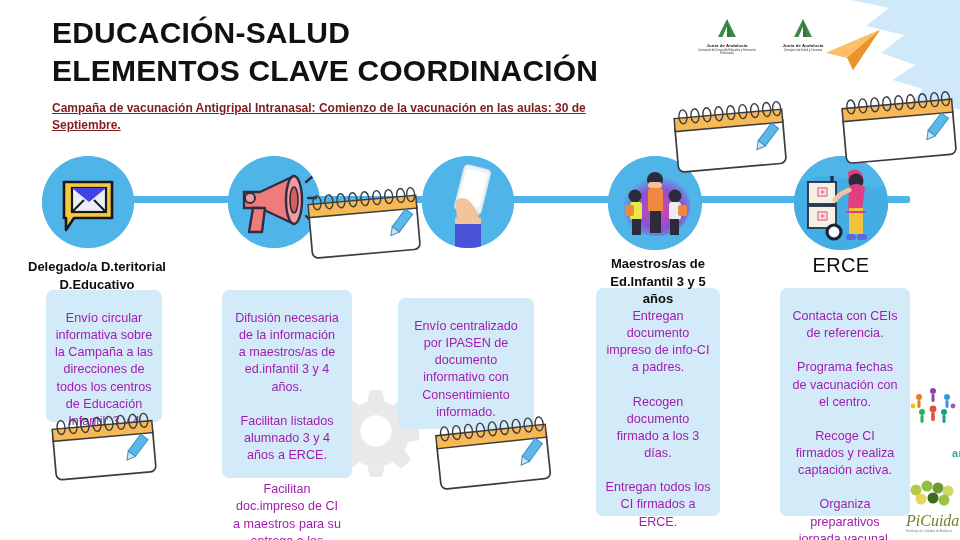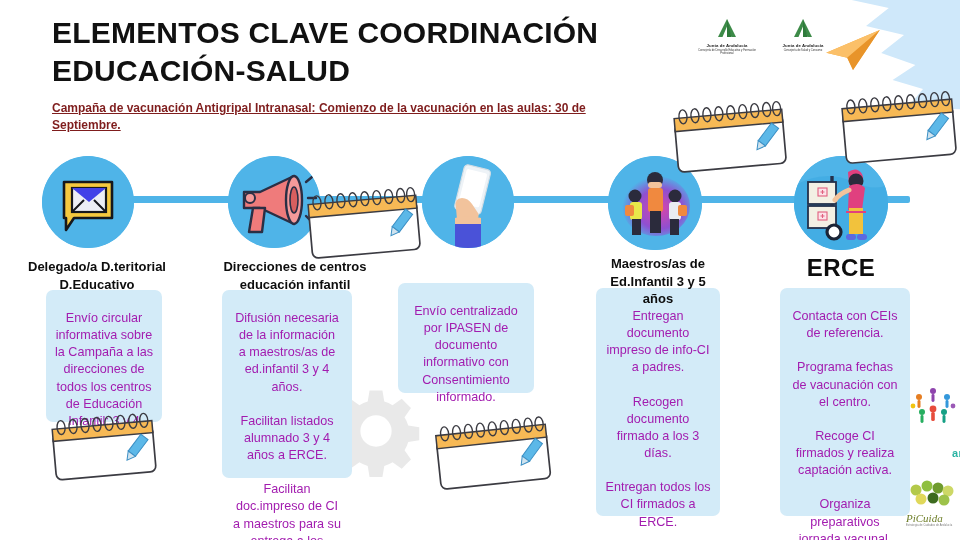--- a/index.html
+++ b/index.html
@@ -45,60 +45,60 @@
              background:#4fb4e8; z-index:1; border-radius:2px;}
 
   
   .node { position:absolute; border-radius:50%; background:#4fb4e8; z-index:2; overflow:hidden; }
 
   
   .stage-label {
     position:absolute; text-align:center; font-size:13px; font-weight:bold;
     color:#0d0d0d; line-height:1.35; z-index:3;
   }
-  .stage-label.big { font-size:24px; font-weight:bold; letter-spacing:.4px;}
+  .stage-label.big { font-size:20px; font-weight:normal; letter-spacing:.4px;}
 
   
   .bubble {
     position:absolute; background:#d3ebf8; border-radius:7px;
     text-align:center; color:#a21caf; font-size:12.6px; line-height:1.36;
     padding:20px 9px; z-index:2; white-space:pre-line;
   }
 
   
   .notepad { position:absolute; z-index:4; }
 
   
   .gear { position:absolute; left:330px; top:385px; width:92px; height:92px; z-index:0; opacity:1; }
 
   
   .rlogo { position:absolute; z-index:5; }
   .andavac-text {
     font-family:"Liberation Sans", sans-serif; font-size:11px; font-weight:bold;
     color:#2bb3a3; letter-spacing:.3px;margin-left:44px;
   }
-  .picuida-text { font-family:"Liberation Serif", serif; font-style:italic; font-size:11px; color:#6f7f2a; }
+  .picuida-text { font-family:"Liberation Serif", serif; font-style:italic; font-size:16px; color:#6f7f2a; }
   .picuida-sub { font-size:2.6px; color:#777; letter-spacing:.1px;}
 </style>
 </head>
 <body>
 
 <div id="canvas">
 
   <div class="torn-blue"></div>
 
   <svg class="paper-plane" viewBox="0 0 60 46">
     <polygon points="2,26 58,2 30,44 24,31" fill="#f5a93c"></polygon>
     <polygon points="2,26 58,2 24,31" fill="#fbc069"></polygon>
     <polygon points="24,31 58,2 30,44" fill="#e8942a"></polygon>
   </svg>
 
   <div class="title">
+    <div>EDUCACIÓN-SALUD</div>
     <div>ELEMENTOS CLAVE COORDINACIÓN</div>
-    <div>EDUCACIÓN-SALUD</div>
   </div>
 
   <div class="subtitle">Campaña de vacunación Antigripal Intranasal: Comienzo de la vacunación en las aulas: 30 de Septiembre.</div>
 
   <div class="junta a">
     <svg width="22" height="20" viewBox="0 0 22 20">
       <path d="M11 1 L20 19 L15.5 19 L11 8.5 L6.5 19 L2 19 Z" fill="#3d8b48"></path>
       <path d="M11 1 L15.5 19 L11 19 Z" fill="#2f7a3b"></path>
     </svg>
     <div class="jname">Junta de Andalucía</div>
@@ -191,22 +191,20 @@
         <ellipse cx="95" cy="13" rx="4" ry="7"></ellipse>
           <ellipse cx="107" cy="13" rx="4" ry="7"></ellipse>
         <ellipse cx="117" cy="13" rx="4" ry="7"></ellipse>
       </g>
       <g transform="rotate(42 105 42)">
         <rect x="99" y="27" width="9" height="22" fill="#5cb8e8" stroke="#3b8fc4" stroke-width="1"></rect>
         <polygon points="99,49 108,49 103.5,57" fill="#cfe3ef" stroke="#3b8fc4" stroke-width="1"></polygon>
       </g>
     </g>
   </svg>
-  <div class="stage-label" style="left:212px; top:258px; width:166px;">Direcciones de centros
-educación infantil</div>
   <div class="bubble" style="left:222px; top:290px; width:130px; height:188px;">Difusión necesaria
 de la información
 a  maestros/as de
 ed.infantil 3 y 4
 años.
 
 Facilitan listados
 alumnado 3 y 4
 años a ERCE.
 
@@ -224,21 +222,21 @@
         <rect x="36" y="14" width="21" height="35" rx="2" fill="#ffffff"></rect>
         <circle cx="42" cy="52" r="2" fill="#73d39a"></circle>
         <circle cx="49" cy="52" r="2" fill="#f2c94c"></circle>
       </g>
       <path d="M34 52 q-2 -10 6 -10 q6 0 10 6 l6 9 q2 4 -2 6 l-10 5 q-6 2 -9 -4 z" fill="#f2c39c"></path>
       <path d="M33 64 h26 v30 h-26 z" fill="#4a52d8"></path>
       <path d="M33 62 q13 -4 26 0 l0 6 h-26 z" fill="#f2c39c"></path>
     </svg>
   </div>
   <div class="stage-label" style="left:398px; top:258px; width:148px;"></div>
-  <div class="bubble" style="left:398px; top:283px; width:136px; height:110px;">Envío centralizado
+  <div class="bubble" style="left:398px; top:298px; width:136px; height:131px;">Envío centralizado
 por IPASEN de
 documento
 informativo con
 Consentimiento
 informado.</div>
 
   <svg class="notepad" style="left:424px; top:414px; width:136px; height:80px;" viewBox="0 0 136 80">
     <g transform="rotate(-6 68 40)">
       <rect x="14" y="22" width="110" height="48" rx="6" fill="#ffffff" stroke="#3b3b42" stroke-width="1.7"></rect>
       <rect x="14" y="16" width="110" height="13" fill="#f7b955" stroke="#3b3b42" stroke-width="1.5"></rect>

